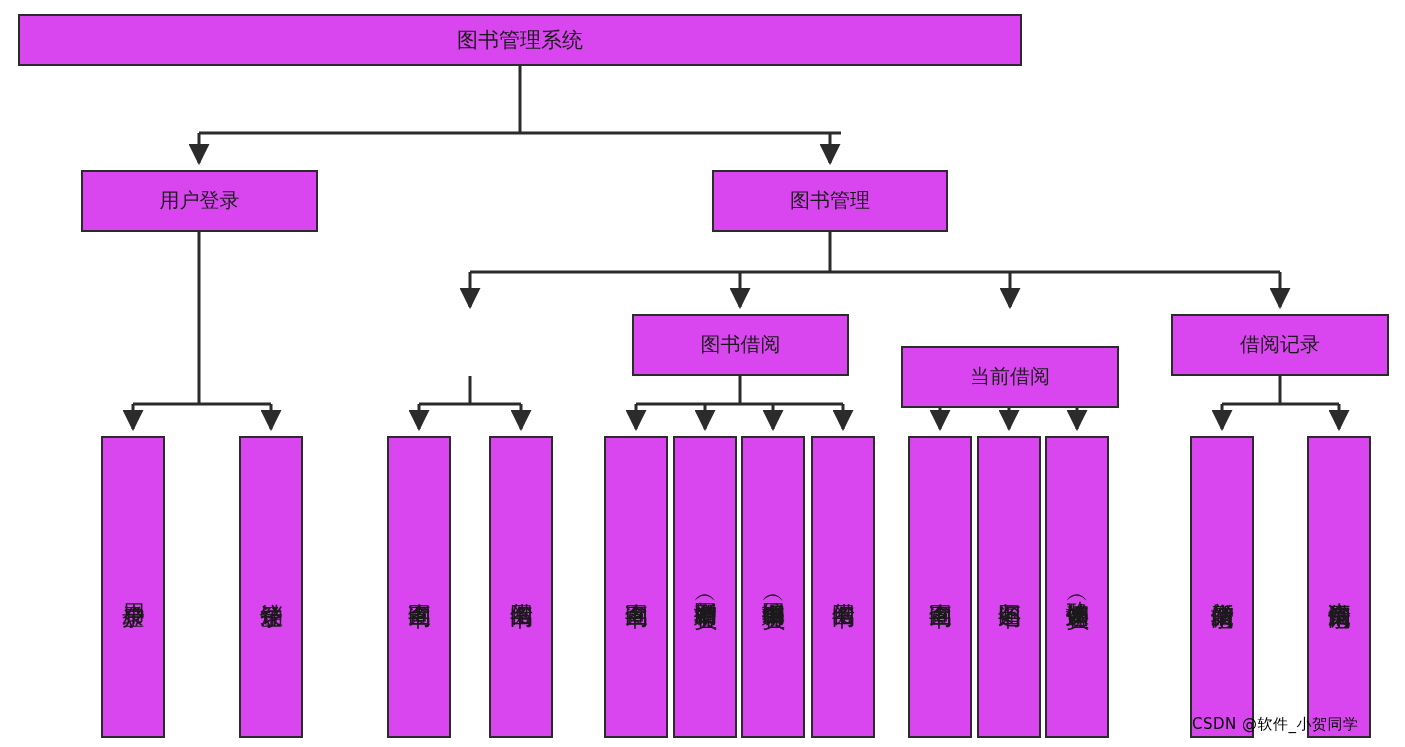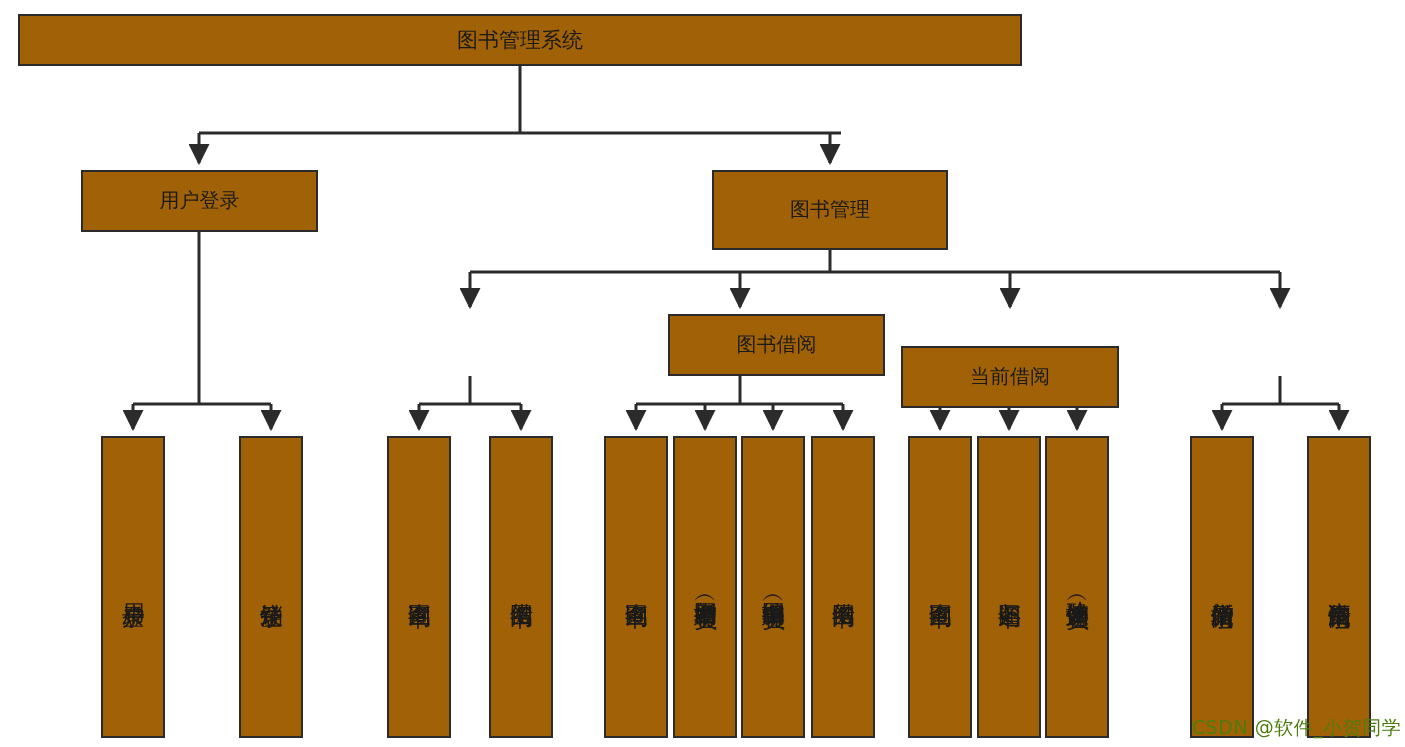--- a/index.html
+++ b/index.html
@@ -22,21 +22,21 @@
     left: 0;
     top: 0;
     width: 1405px;
     height: 747px;
     pointer-events: none;
   }
   .node {
     position: absolute;
     box-sizing: border-box;
     border: 2px solid #2b2b2b;
-    background: #a16207;
+    background: #d946ef;
     display: flex;
     align-items: center;
     justify-content: center;
     color: #1a1a1a;
   }
   .node .label {
     display: block;
     text-align: center;
     line-height: 1.18;
   }
@@ -53,22 +53,22 @@
     writing-mode: vertical-rl;
     text-orientation: upright;
     font-size: 23px;
     line-height: 1.12;
     letter-spacing: 1px;
     white-space: nowrap;
     max-height: 280px;
   }
   .watermark {
     position: absolute;
-    font-size: 19px;
-    color: #4d7c0f;
+    font-size: 15px;
+    color: #000000;
     white-space: nowrap;
     letter-spacing: 0.5px;
   }
 </style>
 </head>
 <body>
 
 <div id="canvas">
 
   <svg id="edges" viewBox="0 0 1405 747" xmlns="http://www.w3.org/2000/svg">
@@ -121,29 +121,32 @@
     </g>
   </svg>
 
   <div class="node root" style="left:18px; top:14px; width:1004px; height:52px;">
     <span class="label">图书管理系统</span>
   </div>
 
   <div class="node h" style="left:81px; top:170px; width:237px; height:62px;">
     <span class="label">用户登录</span>
   </div>
-  <div class="node h" style="left:712px; top:170px; width:236px; height:80px;">
+  <div class="node h" style="left:712px; top:170px; width:236px; height:62px;">
     <span class="label">图书管理</span>
   </div>
 
-  <div class="node h" style="left:668px; top:314px; width:217px; height:62px;">
+  <div class="node h" style="left:632px; top:314px; width:217px; height:62px;">
     <span class="label">图书借阅</span>
   </div>
   <div class="node h" style="left:901px; top:314px; width:218px; height:62px;margin-top:32px;">
     <span class="label">当前借阅</span>
+  </div>
+  <div class="node h" style="left:1171px; top:314px; width:218px; height:62px;">
+    <span class="label">借阅记录</span>
   </div>
 
   <div class="node leaf" style="left:101px; top:436px; width:64px; height:302px;">
     <span class="label">用户登录</span>
   </div>
   <div class="node leaf" style="left:239px; top:436px; width:64px; height:302px;">
     <span class="label">注销登录</span>
   </div>
 
   <div class="node leaf" style="left:387px; top:436px; width:64px; height:302px;">

